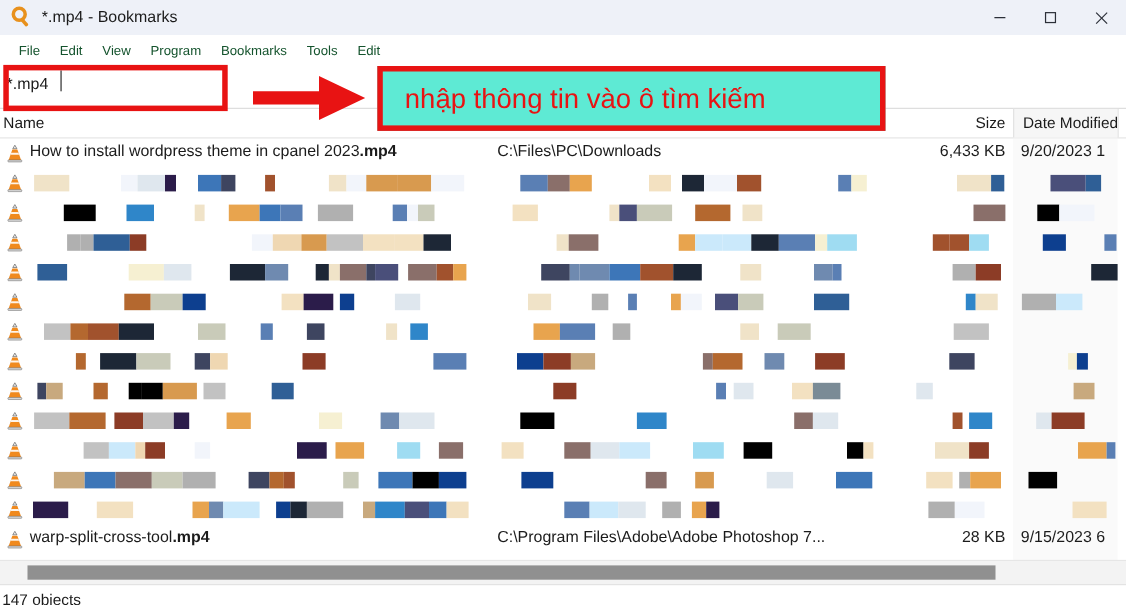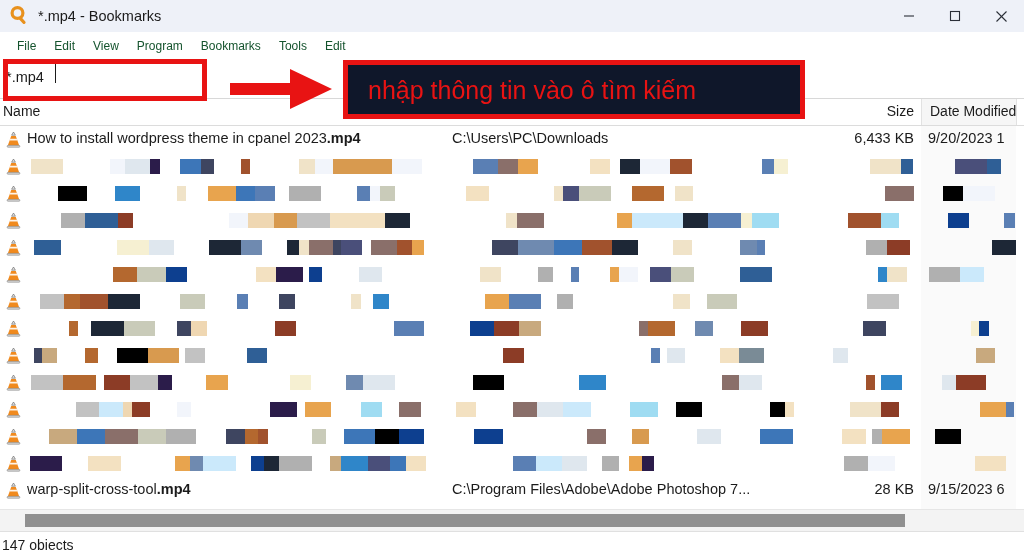--- a/index.html
+++ b/index.html
@@ -254,21 +254,21 @@
     width: 204px; height: 42px;
     border: 5px solid #e81313;
     box-sizing: border-box;
     pointer-events: none;
   }
   .anno-box-text {
     position: absolute;
     left: 343px; top: 60px;
     width: 462px; height: 59px;
     border: 5px solid #e81313;
-    background: #0f172a;
+    background: #5eead4;
     box-sizing: border-box;
   }
   .anno-label {
     position: absolute;
     left: 20px; top: 11px;
     font-size: 25px;
     color: #e81313;
     white-space: nowrap;
   }
   .anno-arrow {
@@ -338,21 +338,21 @@
   <div class="list" id="filelist">
     <div class="date-col-bg"></div>
   <div class="row" style="top: 0px;">
         <svg class="vlc" viewBox="0 0 17 19">
           <path d="M8.5 2 L6.6 5.2 L10.4 5.2 Z" fill="#e8e8e8" stroke="#5a5a5a" stroke-width="0.6"></path>
           <path d="M6.2 6.0 L10.8 6.0 L14.2 15.6 L2.8 15.6 Z" fill="#f08a1e"></path>
           <path d="M5.2 8.8 L11.8 8.8 L12.4 10.6 L4.6 10.6 Z" fill="#ffffff" opacity="0.9"></path>
           <rect x="2.2" y="15.4" width="12.6" height="1.8" rx="0.6" fill="#d8d8d8" stroke="#6a6a6a" stroke-width="0.5"></rect>
         </svg>
         <div class="cell-name">How to install wordpress theme in cpanel 2023<b>.mp4</b></div>
-        <div class="cell-path">C:\Users\PC\Downloads</div>
+        <div class="cell-path">C:\Files\PC\Downloads</div>
         <div class="cell-size">6,433 KB</div>
         <div class="cell-date">9/20/2023 1</div>
       </div>
       <div class="row" style="top: 27px;">
         <svg class="vlc" viewBox="0 0 17 19">
           <path d="M8.5 2 L6.6 5.2 L10.4 5.2 Z" fill="#e8e8e8" stroke="#5a5a5a" stroke-width="0.6"></path>
           <path d="M6.2 6.0 L10.8 6.0 L14.2 15.6 L2.8 15.6 Z" fill="#f08a1e"></path>
           <path d="M5.2 8.8 L11.8 8.8 L12.4 10.6 L4.6 10.6 Z" fill="#ffffff" opacity="0.9"></path>
           <rect x="2.2" y="15.4" width="12.6" height="1.8" rx="0.6" fill="#d8d8d8" stroke="#6a6a6a" stroke-width="0.5"></rect>
         </svg>

